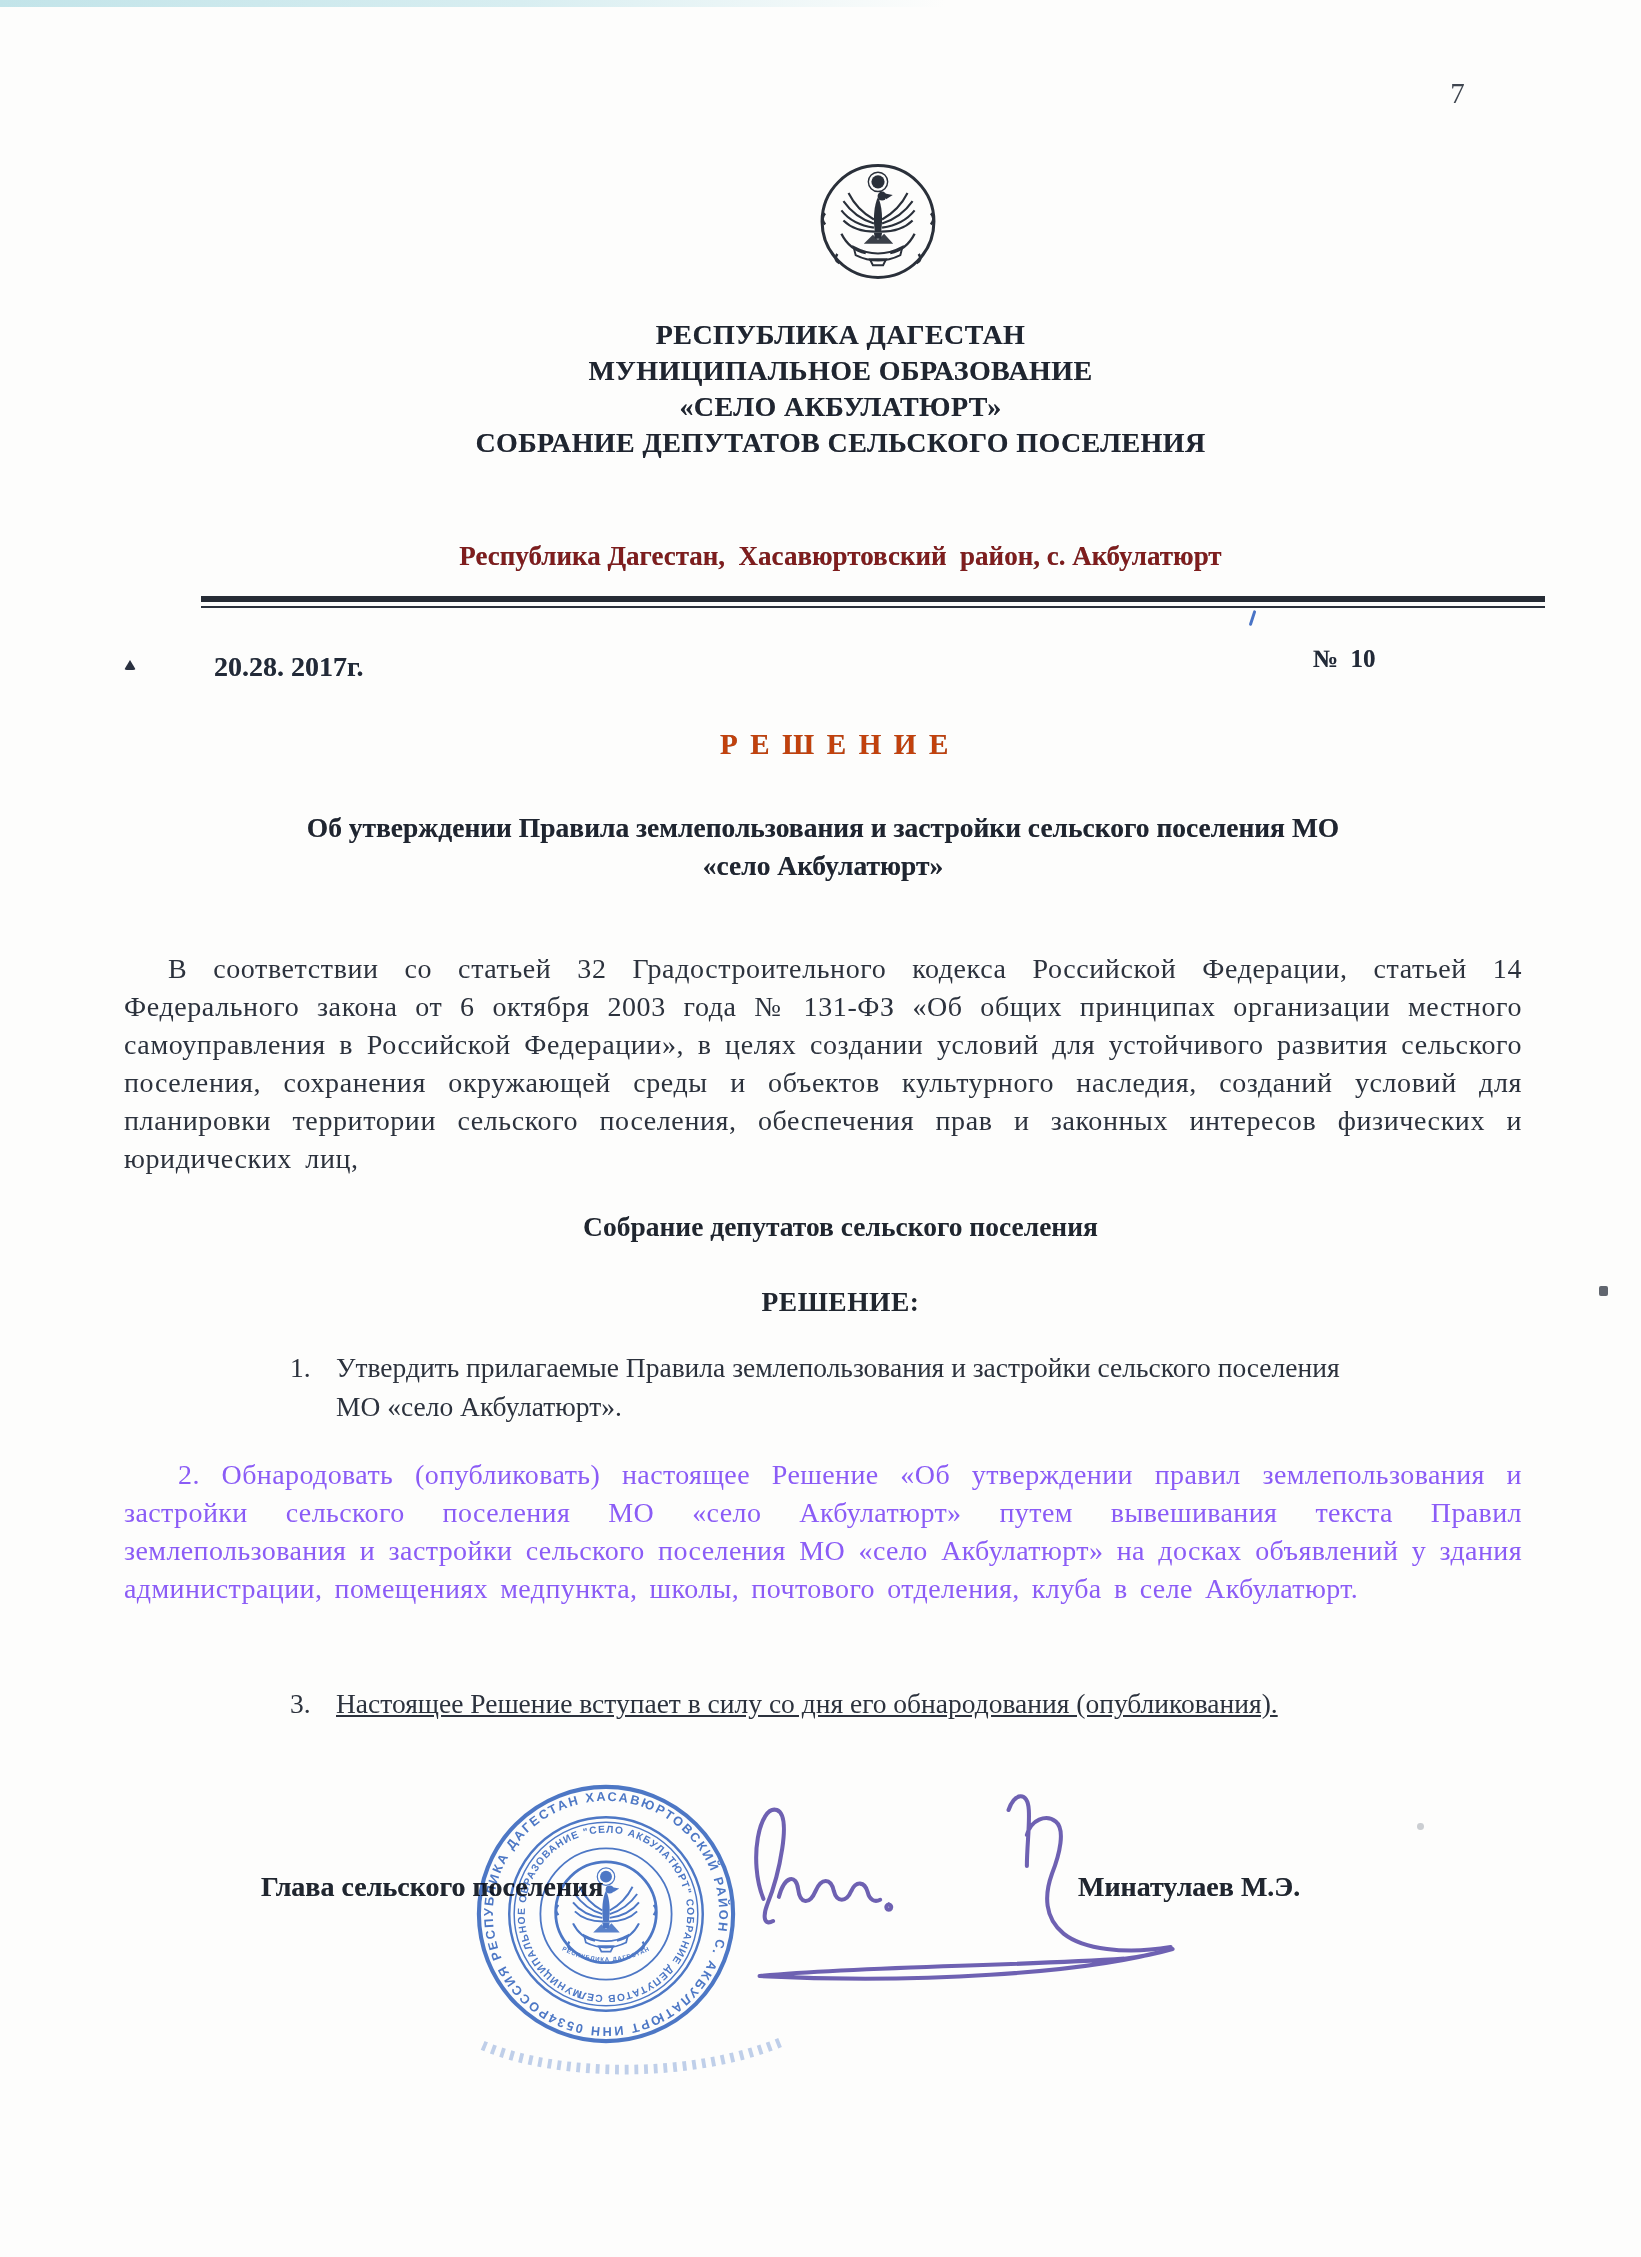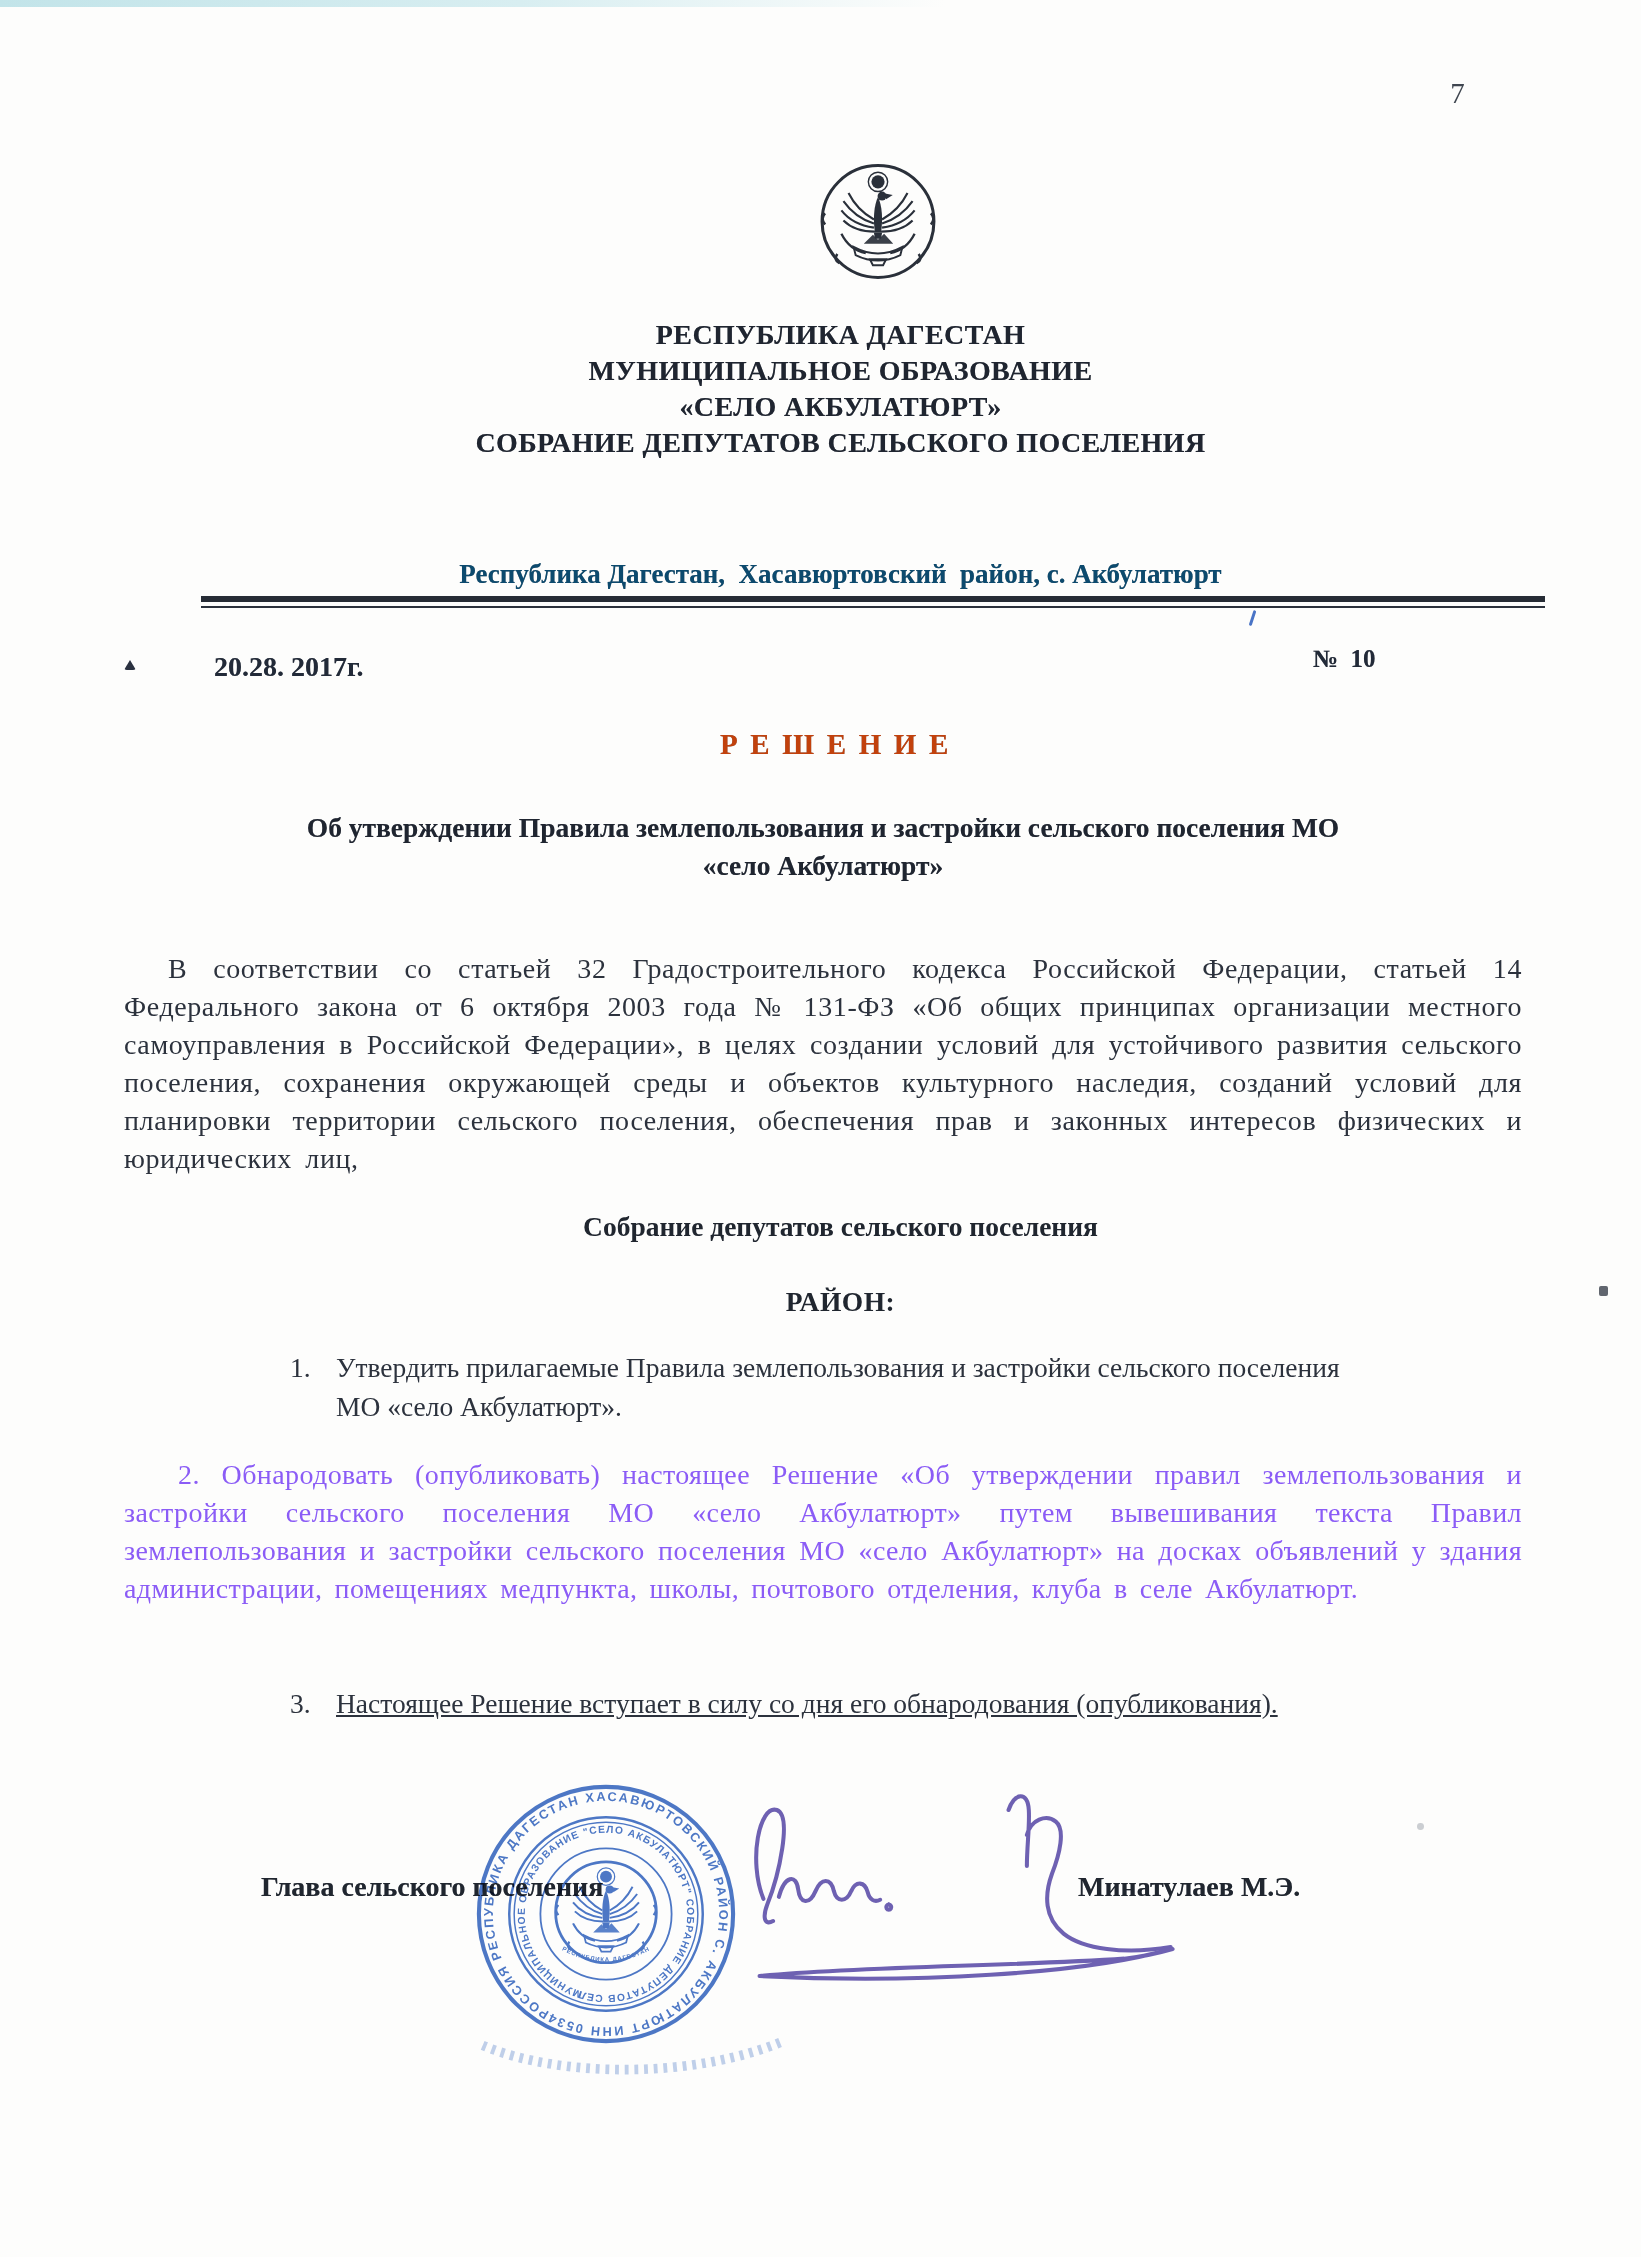--- a/index.html
+++ b/index.html
@@ -16,21 +16,21 @@
   .b{font-weight:bold;}
   .ctr{text-align:center;}
   .scan-strip{
     left:0;top:0;width:946px;height:6.8px;
     background:linear-gradient(90deg,#c2e4e9 0%,#d8eef1 55%,rgba(216,238,241,0) 100%);
   }
   .page-number{left:1419px;top:77px;width:77px;font-size:29px;color:#3f4650;text-align:center;}
   .coa{left:817px;top:158px;width:122px;height:127px;color:#2a303a;}
   .org-block{left:39px;top:317px;width:1603px;font-size:28px;line-height:36px;color:#1f2530;letter-spacing:0.4px;}
   .org-block div{text-shadow:0 0 0.6px rgba(31,37,48,.55);}
-  .address{left:39px;top:559px;width:1603px;font-size:27px;color:#0c4a6e;white-space:pre-wrap;text-shadow:0 0 0.6px rgba(31,37,48,.5);}
+  .address{left:39px;top:541px;width:1603px;font-size:27px;color:#7f1d1d;white-space:pre-wrap;text-shadow:0 0 0.6px rgba(31,37,48,.5);}
   .rule{left:201px;top:596px;width:1344px;}
   .rule .thick{height:5.8px;background:#262c35;}
   .rule .gap{height:3.9px;}
   .rule .thin{height:1.9px;background:#2b313b;}
   .meta-date{left:214px;top:651px;font-size:28px;color:#222a38;text-shadow:0 0 0.6px rgba(31,37,48,.5);}
   .meta-num{left:1313px;top:645px;font-size:25px;color:#222a38;white-space:pre-wrap;text-shadow:0 0 0.6px rgba(31,37,48,.5);}
   .doc-type{left:39px;top:728px;width:1603px;font-size:29px;letter-spacing:12.6px;color:#c2410c;text-shadow:0 0 0.6px rgba(31,37,48,.55);}
   .doc-title{left:124px;top:809px;width:1398px;font-size:27.5px;line-height:38px;color:#1f2530;text-shadow:0 0 0.5px rgba(31,37,48,.5);}
   .preamble{
     left:124px;top:950px;width:1398px;
@@ -144,21 +144,21 @@
 
   <div class="abs doc-title ctr b">
     <div>Об утверждении Правила землепользования и застройки сельского поселения МО</div>
     <div>«село Акбулатюрт»</div>
   </div>
 
   <p class="abs preamble" style="margin:0">В соответствии со статьей 32 Градостроительного кодекса Российской Федерации, статьей 14 Федерального закона от 6 октября 2003 года № 131-ФЗ «Об общих принципах организации местного самоуправления в Российской Федерации», в целях создании условий для устойчивого развития сельского поселения, сохранения окружающей среды и объектов культурного наследия, созданий условий для планировки территории сельского поселения, обеспечения прав и законных интересов физических и юридических лиц,</p>
 
   <div class="abs assembly ctr b">Собрание депутатов сельского поселения</div>
 
-  <div class="abs resolved ctr b">РАЙОН:</div>
+  <div class="abs resolved ctr b">РЕШЕНИЕ:</div>
 
   <div class="abs list-item item-1">
     <div class="num">1.</div>
     <div class="txt">Утвердить прилагаемые Правила землепользования и застройки сельского поселения  МО «село Акбулатюрт».</div>
   </div>
 
   <p class="abs item-2" style="margin:0"><span>2.</span> <span>Обнародовать (опубликовать) настоящее Решение «Об утверждении правил землепользования и застройки сельского поселения МО «село Акбулатюрт»  путем вывешивания текста Правил землепользования и застройки сельского поселения МО «село Акбулатюрт»  на досках объявлений у здания администрации, помещениях медпункта, школы, почтового отделения, клуба в селе Акбулатюрт.</span></p>
 
   <div class="abs list-item item-3">
     <div class="num">3.</div>

